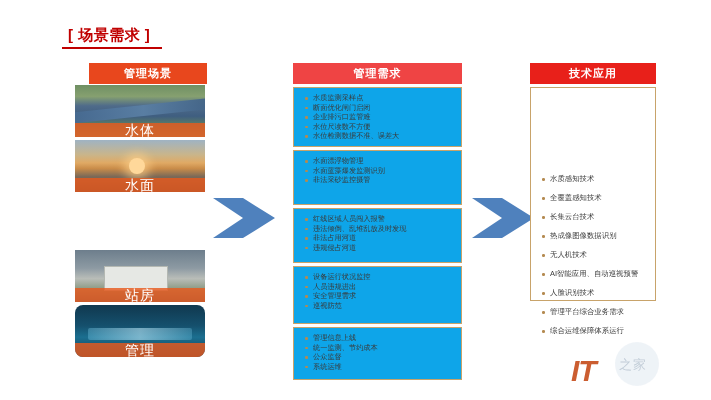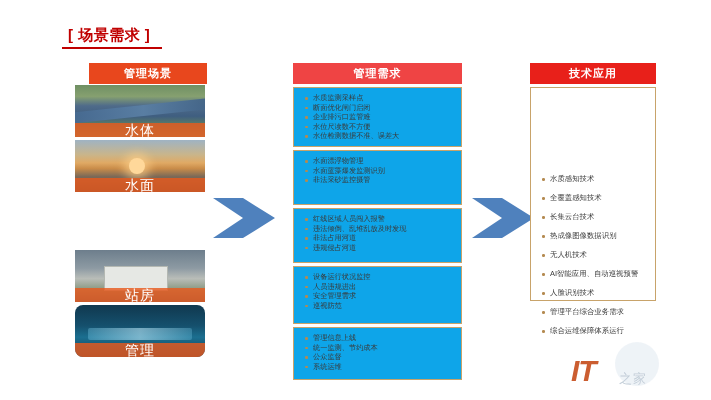--- a/index.html
+++ b/index.html
@@ -269,21 +269,21 @@
     bottom: 6px;
     font-size: 30px;
     font-weight: bold;
     font-style: italic;
     color: #c2410c;
     letter-spacing: -1px;
   }
   .wm-cn {
     position: absolute;
     left: 66px;
-    bottom: 6px;
+    bottom: 20px;
     font-size: 13px;
     color: #b9c6d2;
     letter-spacing: 1px;
     white-space: nowrap;
   }
   .wm-dot {
     position: absolute;
     left: 62px;
     bottom: 8px;
     width: 44px;

